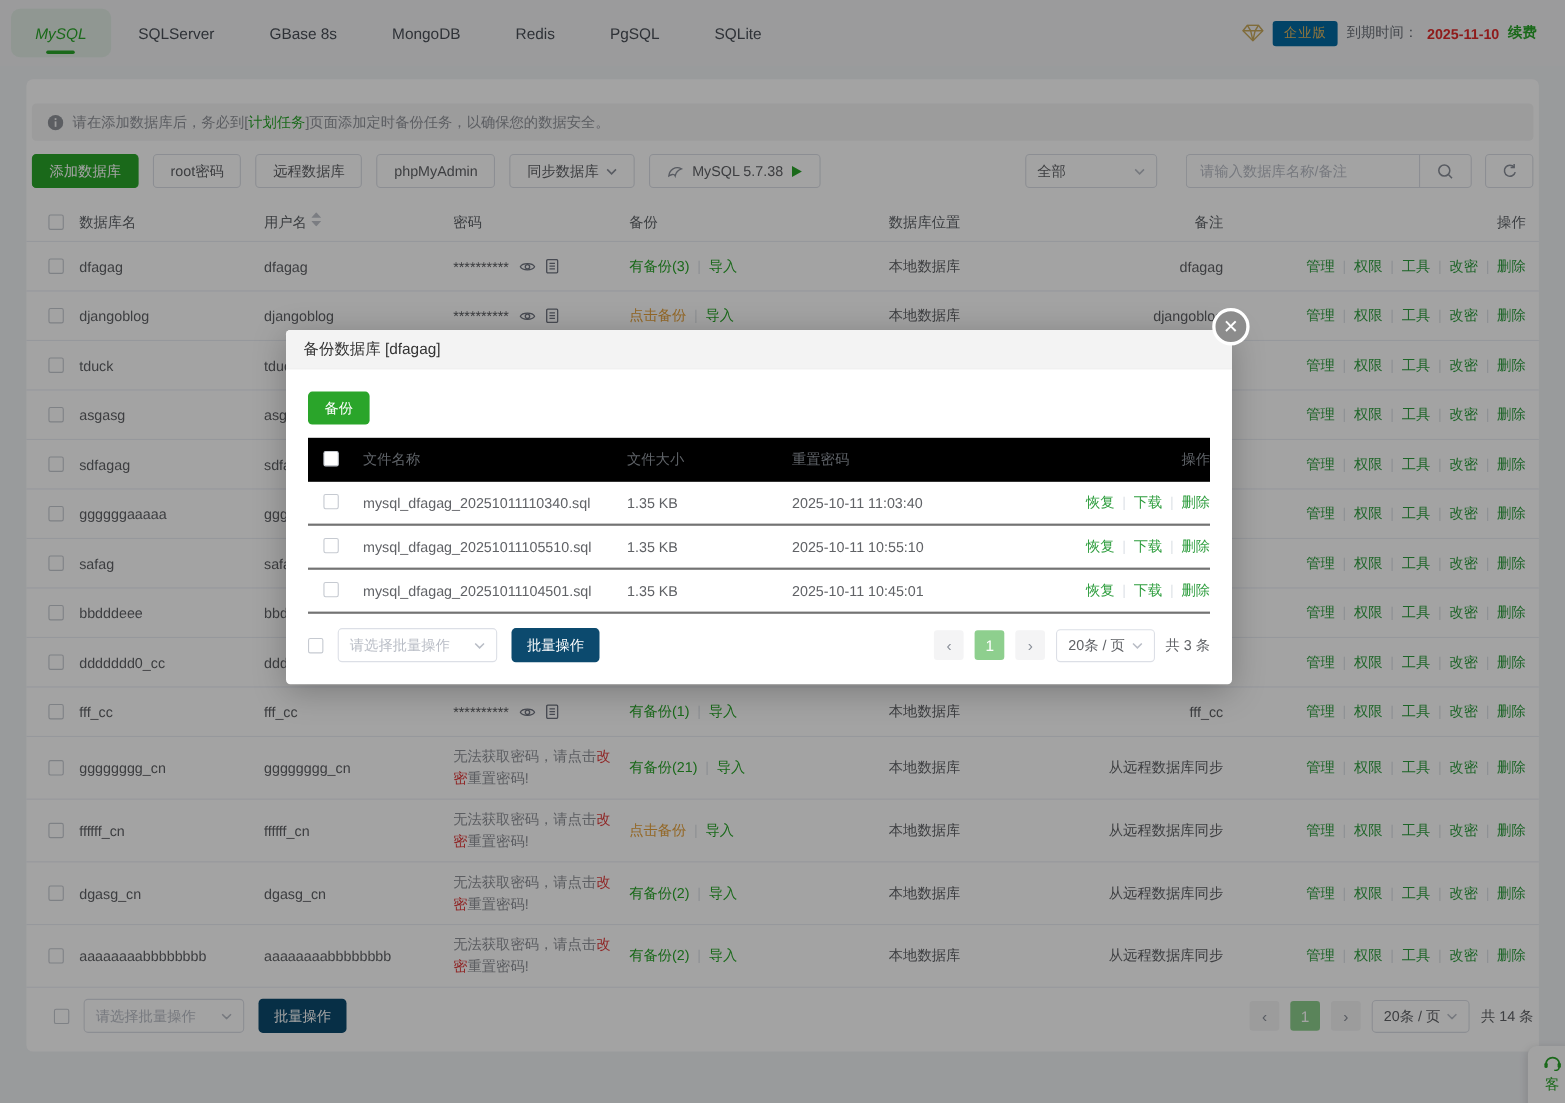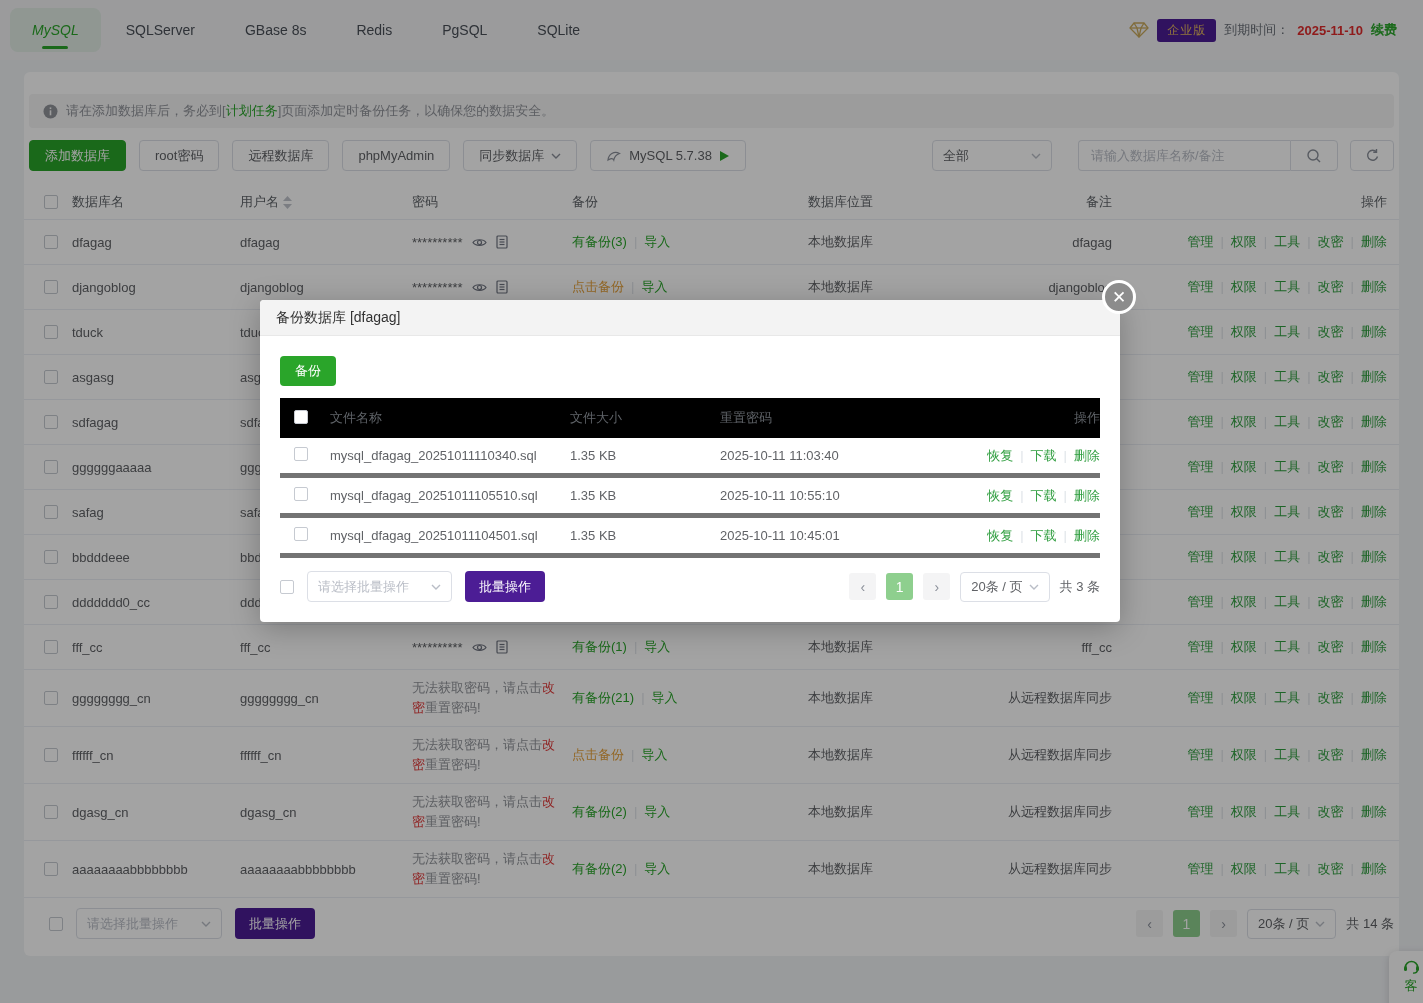--- a/index.html
+++ b/index.html
@@ -7,21 +7,21 @@
   body { font-family:"Liberation Sans","DejaVu Sans",sans-serif; background:#f0f2f5; position:relative; font-size:13px; color:#606266; }
 
   
   .topbar { position:absolute; top:0; left:0; width:100%; height:60px; background:#f2f3f5; display:flex; align-items:center; }
   .tabs { display:flex; height:100%; align-items:stretch; margin-left:10px; }
   .tab { position:relative; display:flex; align-items:center; padding:0 25px; font-size:14px; color:#4a4f57; cursor:pointer; }
   .tab.active { color:#2aa52a; background:rgba(42,165,42,.08); border-radius:8px; margin:8px 0; padding:0 22px;font-style:italic; }
   .tab.active::after { content:""; position:absolute; bottom:3px; left:50%; transform:translateX(-50%); width:26px; height:3px; background:#2aa52a; border-radius:2px; }
   .license { margin-left:auto; display:flex; align-items:center; gap:8px; padding-right:26px; font-size:13px; }
   .gem { display:inline-flex; }
-  .ent-badge { background:#4c1d95; color:#e4b85e; font-size:12px; padding:3px 10px; border-radius:3px; letter-spacing:1px; }
+  .ent-badge { background:#0369a1; color:#e4b85e; font-size:12px; padding:3px 10px; border-radius:3px; letter-spacing:1px; }
   .expiry-label { color:#6b7078; }
   .expiry-date { color:#e02b2b; font-weight:bold; }
   .renew { color:#2aa52a; font-weight:bold; cursor:pointer; }
 
   
   .card { position:absolute; left:24px; top:72px; width:1375px; height:884px; background:#fff; border-radius:6px; }
   .alert { margin:22px 5px 12px; height:34px; background:#f4f4f5; border-radius:4px; display:flex; align-items:center; gap:8px; padding:0 14px; color:#909399; font-size:13px; }
   .alert .green-link { color:#2aa52a; cursor:pointer; }
 
   .toolbar { margin:0 5px 14px; display:flex; align-items:center; }
@@ -38,57 +38,57 @@
   .icon-btn { width:48px; height:31px; border:1px solid #dcdfe6; background:#fff; display:flex; align-items:center; justify-content:center; cursor:pointer; color:#8a8f99; }
   .search-btn { border-radius:0 4px 4px 0; }
   .refresh-btn { width:44px; border-radius:4px; }
 
   
   .thead, .trow { display:flex; align-items:center; border-bottom:1px solid #ebeef5; }
   .thead { height:35px; color:#5f6368; }
   .trow { min-height:45px; }
   .col-check { width:48px; padding-left:20px; display:flex; align-items:center; }
   .col-name { width:168px; }
-  .col-user { width:172px; display:flex; align-items:center; gap:4px; }
+  .col-user { width:172px; display:flex; gap:4px; }
   .col-pass { width:160px; padding-right:14px; }
   .col-backup { width:236px; }
   .col-loc { width:124px; }
   .col-note { width:180px;text-align:right; }
   .col-ops { flex:1; text-align:right; padding-right:12px; white-space:nowrap; }
   .checkbox { width:14px; height:14px; border:1px solid #c6cad1; border-radius:2px; background:#fff; display:inline-block; cursor:pointer; flex:none; }
   .mask-wrap { display:flex; align-items:center; gap:9px; color:#606266; }
   .pass-icon { color:#6f7480; cursor:pointer; display:inline-flex; }
   .perr { font-size:13px; color:#909399; line-height:1.55; display:block; }
   .perr .red { color:#e03a3a; cursor:pointer; }
   a.link { text-decoration:none; cursor:pointer; }
   .green { color:#2aa52a; }
   .orange { color:#e6a23c; }
   .sep { color:#dfe3e8; margin:0 7px; }
   .oplink { color:#2f9e3f; text-decoration:none; cursor:pointer; }
 
   .tfoot { margin:10px 5px 0; display:flex; align-items:center; }
   .batch-select { width:146px; margin-left:13px;font-family:Liberation Mono, monospace; }
-  .batch-btn { margin-left:13px; height:31px; padding:0 14px; border:none; border-radius:4px; background:#4c1d95; color:#fff; font-size:13px; cursor:not-allowed; font-family:inherit; }
+  .batch-btn { margin-left:13px; height:31px; padding:0 14px; border:none; border-radius:4px; background:#0c4a6e; color:#fff; font-size:13px; cursor:not-allowed; font-family:inherit; }
   .pager { margin-left:auto; display:flex; align-items:center; gap:10px; }
   .pgbtn { width:27px; height:27px; border-radius:3px; background:#f4f4f5; color:#8a8f99; display:flex; align-items:center; justify-content:center; font-size:14px; cursor:pointer; }
   .pgbtn.active { background:#8ecf8e; color:#fff; }
   .size-select { height:30px; min-width:86px; }
   .total { color:#606266; font-size:13px; }
 
   
   .overlay { position:absolute; inset:0; background:rgba(0,0,0,0.36); z-index:50; }
   .modal { position:absolute; left:260px; top:300px; width:860px; height:322px; background:#fff; border-radius:4px; z-index:60; box-shadow:0 6px 30px rgba(0,0,0,.25); }
   .modal-header { height:36px; background:#f3f3f3; border-bottom:1px solid #e8e8e8; border-radius:4px 4px 0 0; display:flex; align-items:center; padding:0 16px; color:#333; font-size:14px; }
   .modal-close { position:absolute; top:-20px; right:-16px; width:34px; height:34px; border-radius:50%; background:#8c8c8c; border:3px solid #fff; color:#fff; display:flex; align-items:center; justify-content:center; font-size:17px; cursor:pointer; line-height:1; }
   .modal-body { padding:20px 20px 16px; }
   .mbackup-btn { height:30px; padding:0 15px; background:#2aa52a; border:none; border-radius:4px; color:#fff; font-size:13px; cursor:pointer; font-family:inherit; }
   .mtable { margin-top:12px; }
   .mhead, .mrow { display:flex; align-items:center; }
   .mhead { height:40px; background:#000000; color:#5f6368; }
-  .mrow { height:40px; border-bottom:5px solid #737373; }
+  .mrow { height:40px; border-bottom:2px solid #737373; }
   .mcol-check { width:50px; padding-left:14px; }
   .mcol-file { width:240px; }
   .mcol-size { width:150px; }
   .mcol-time { flex:1; }
   .mcol-ops { width:170px; text-align:right; white-space:nowrap; }
   .mfoot { margin-top:13px; display:flex; align-items:center; }
   .mfoot .batch-select { width:145px; }
 
   
   .floatwidget { position:absolute; right:-10px; bottom:-10px; width:44px; height:62px; background:#fdfdfd; border-radius:8px; box-shadow:0 2px 8px rgba(0,0,0,.15); z-index:10; display:flex; flex-direction:column; align-items:center; padding-top:8px; gap:3px; color:#2aa52a; }
@@ -96,20 +96,21 @@
   svg { display:block; }
 </style>
 </head>
 <body>
 
 <div class="topbar">
   <div class="tabs" id="tabs">
       <div class="tab active">MySQL</div>
       <div class="tab">SQLServer</div>
       <div class="tab">GBase 8s</div>
+      <div class="tab">MongoDB</div>
       <div class="tab">Redis</div>
       <div class="tab">PgSQL</div>
       <div class="tab">SQLite</div>
     </div>
   <div class="license">
     <span class="gem">
       <svg width="20" height="16" viewBox="0 0 20 16" fill="none" stroke="#c9a95c" stroke-width="1.3">
         <polygon points="5,1 15,1 19,6 10,15 1,6"></polygon>
         <polyline points="1,6 19,6"></polyline>
         <polyline points="5,1 8,6 10,15 12,6 15,1"></polyline>

